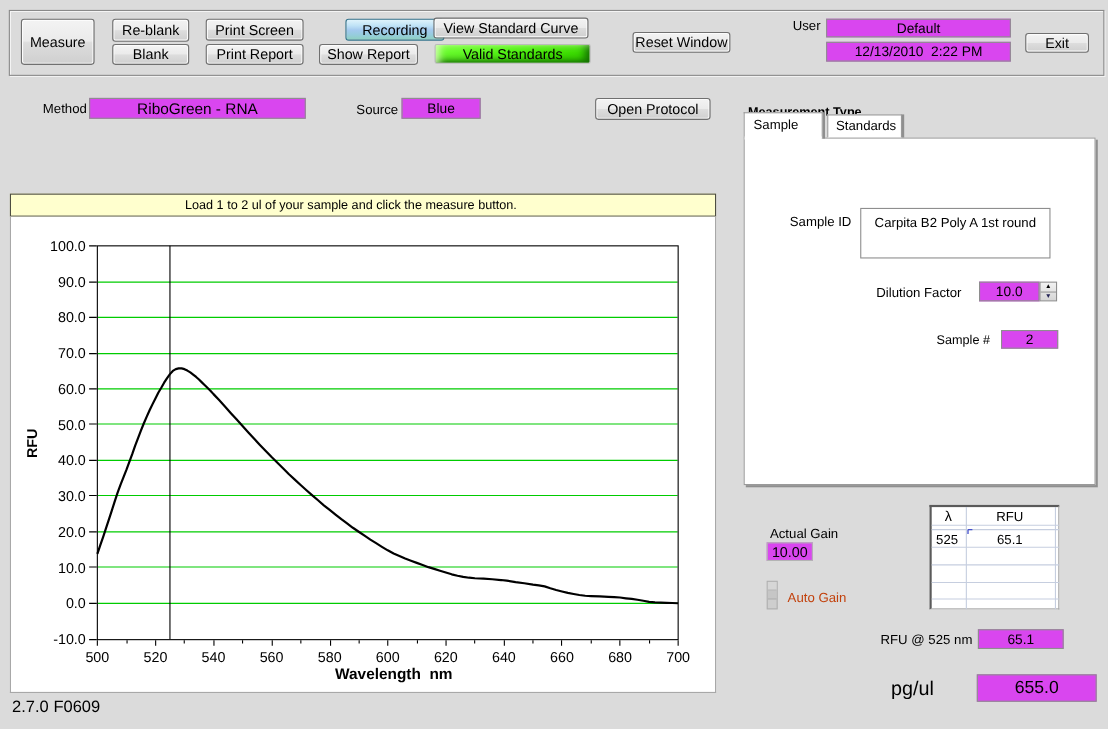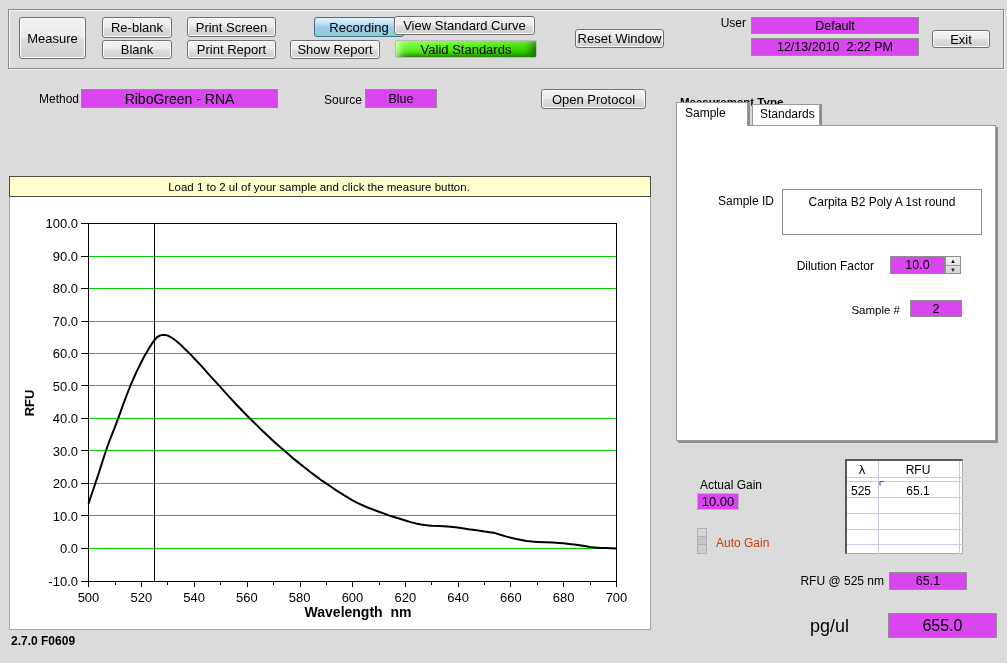--- a/index.html
+++ b/index.html
@@ -40,21 +40,21 @@
 
 <div class="lbl" style="left:680px;top:96px;font-weight:bold;font-size:11.5px;">Measurement Type</div>
 <div class="abs" style="left:676px;top:125px;width:320px;height:316px;background:#fff;border:1px solid #9a9a9a;box-shadow:2px 2px 0 #8f8f8f;"></div>
 <div class="abs" style="left:676px;top:102px;width:72px;height:24px;background:#fff;border:1px solid #9a9a9a;border-bottom:none;box-shadow:2px 0 0 #8f8f8f;"></div>
 <div class="lbl" style="left:685px;top:106px;">Sample</div>
 <div class="abs" style="left:752px;top:104px;width:68px;height:21px;background:#fff;border:1px solid #9a9a9a;border-bottom:none;box-shadow:2px 0 0 #8f8f8f;"></div>
 <div class="lbl" style="left:760px;top:107px;">Standards</div>
 <div class="abs" style="left:677px;top:124px;width:70px;height:3px;background:#fff;"></div>
 
 <div class="rlbl" style="left:714px;top:194px;width:60px;">Sample ID</div>
-<div class="abs" style="left:782px;top:189px;width:200px;height:46px;background:#fff;border:1px solid #8e8e8e;text-align:center;font-size:12px;padding-top:5px;">Carpita B2 Poly A 1st round</div>
+<div class="abs" style="left:782px;top:189px;width:173px;height:46px;background:#fff;border:1px solid #8e8e8e;text-align:center;font-size:12px;padding-top:5px;">Carpita B2 Poly A 1st round</div>
 <div class="rlbl" style="left:794px;top:259px;width:80px;">Dilution Factor</div>
 <div class="tb" style="left:890px;top:256px;width:55px;height:18px;">10.0</div>
 <div class="abs" style="left:945px;top:256px;width:16px;height:18px;border:1px solid #8e8e8e;background:linear-gradient(#f2f2f2,#d5d5d5);font-size:6px;line-height:4px;text-align:center;">
 <div style="height:9px;border-bottom:1px solid #999;padding-top:2px;">▲</div>
     <div style="padding-top:2px;color:#225;">▼</div>
   </div>
 <div class="rlbl" style="left:840px;top:304px;width:60px;font-size:11.5px;">Sample #</div>
 <div class="tb" style="left:910px;top:300px;width:52px;height:17px;">2</div>
 
 <div class="abs" style="left:9px;top:176px;width:642px;height:21px;background:#ffffce;border:1px solid #4d4d42;display:flex;align-items:center;justify-content:center;font-size:11.5px;">
@@ -180,13 +180,13 @@
     <text x="16" y="35.5">525</text>
       <text x="73" y="35.5">65.1</text>
   </g>
 </svg>
 
 <div class="rlbl" style="left:784px;top:574px;width:100px;">RFU @ 525 nm</div>
 <div class="tb" style="left:889px;top:572px;width:78px;height:18px;font-size:12.5px;">65.1</div>
 <div class="rlbl" style="left:779px;top:616px;width:70px;font-size:18px;">pg/ul</div>
 <div class="tb" style="left:888px;top:613px;width:109px;height:25px;font-size:16px;">655.0</div>
 
-<div class="lbl" style="left:11px;top:634px;font-size:12px;font-weight:bold;">2.7.0 F0609</div>
+<div class="lbl" style="left:11px;top:634px;font-size:15px;">2.7.0 F0609</div>
 
 </body></html>

